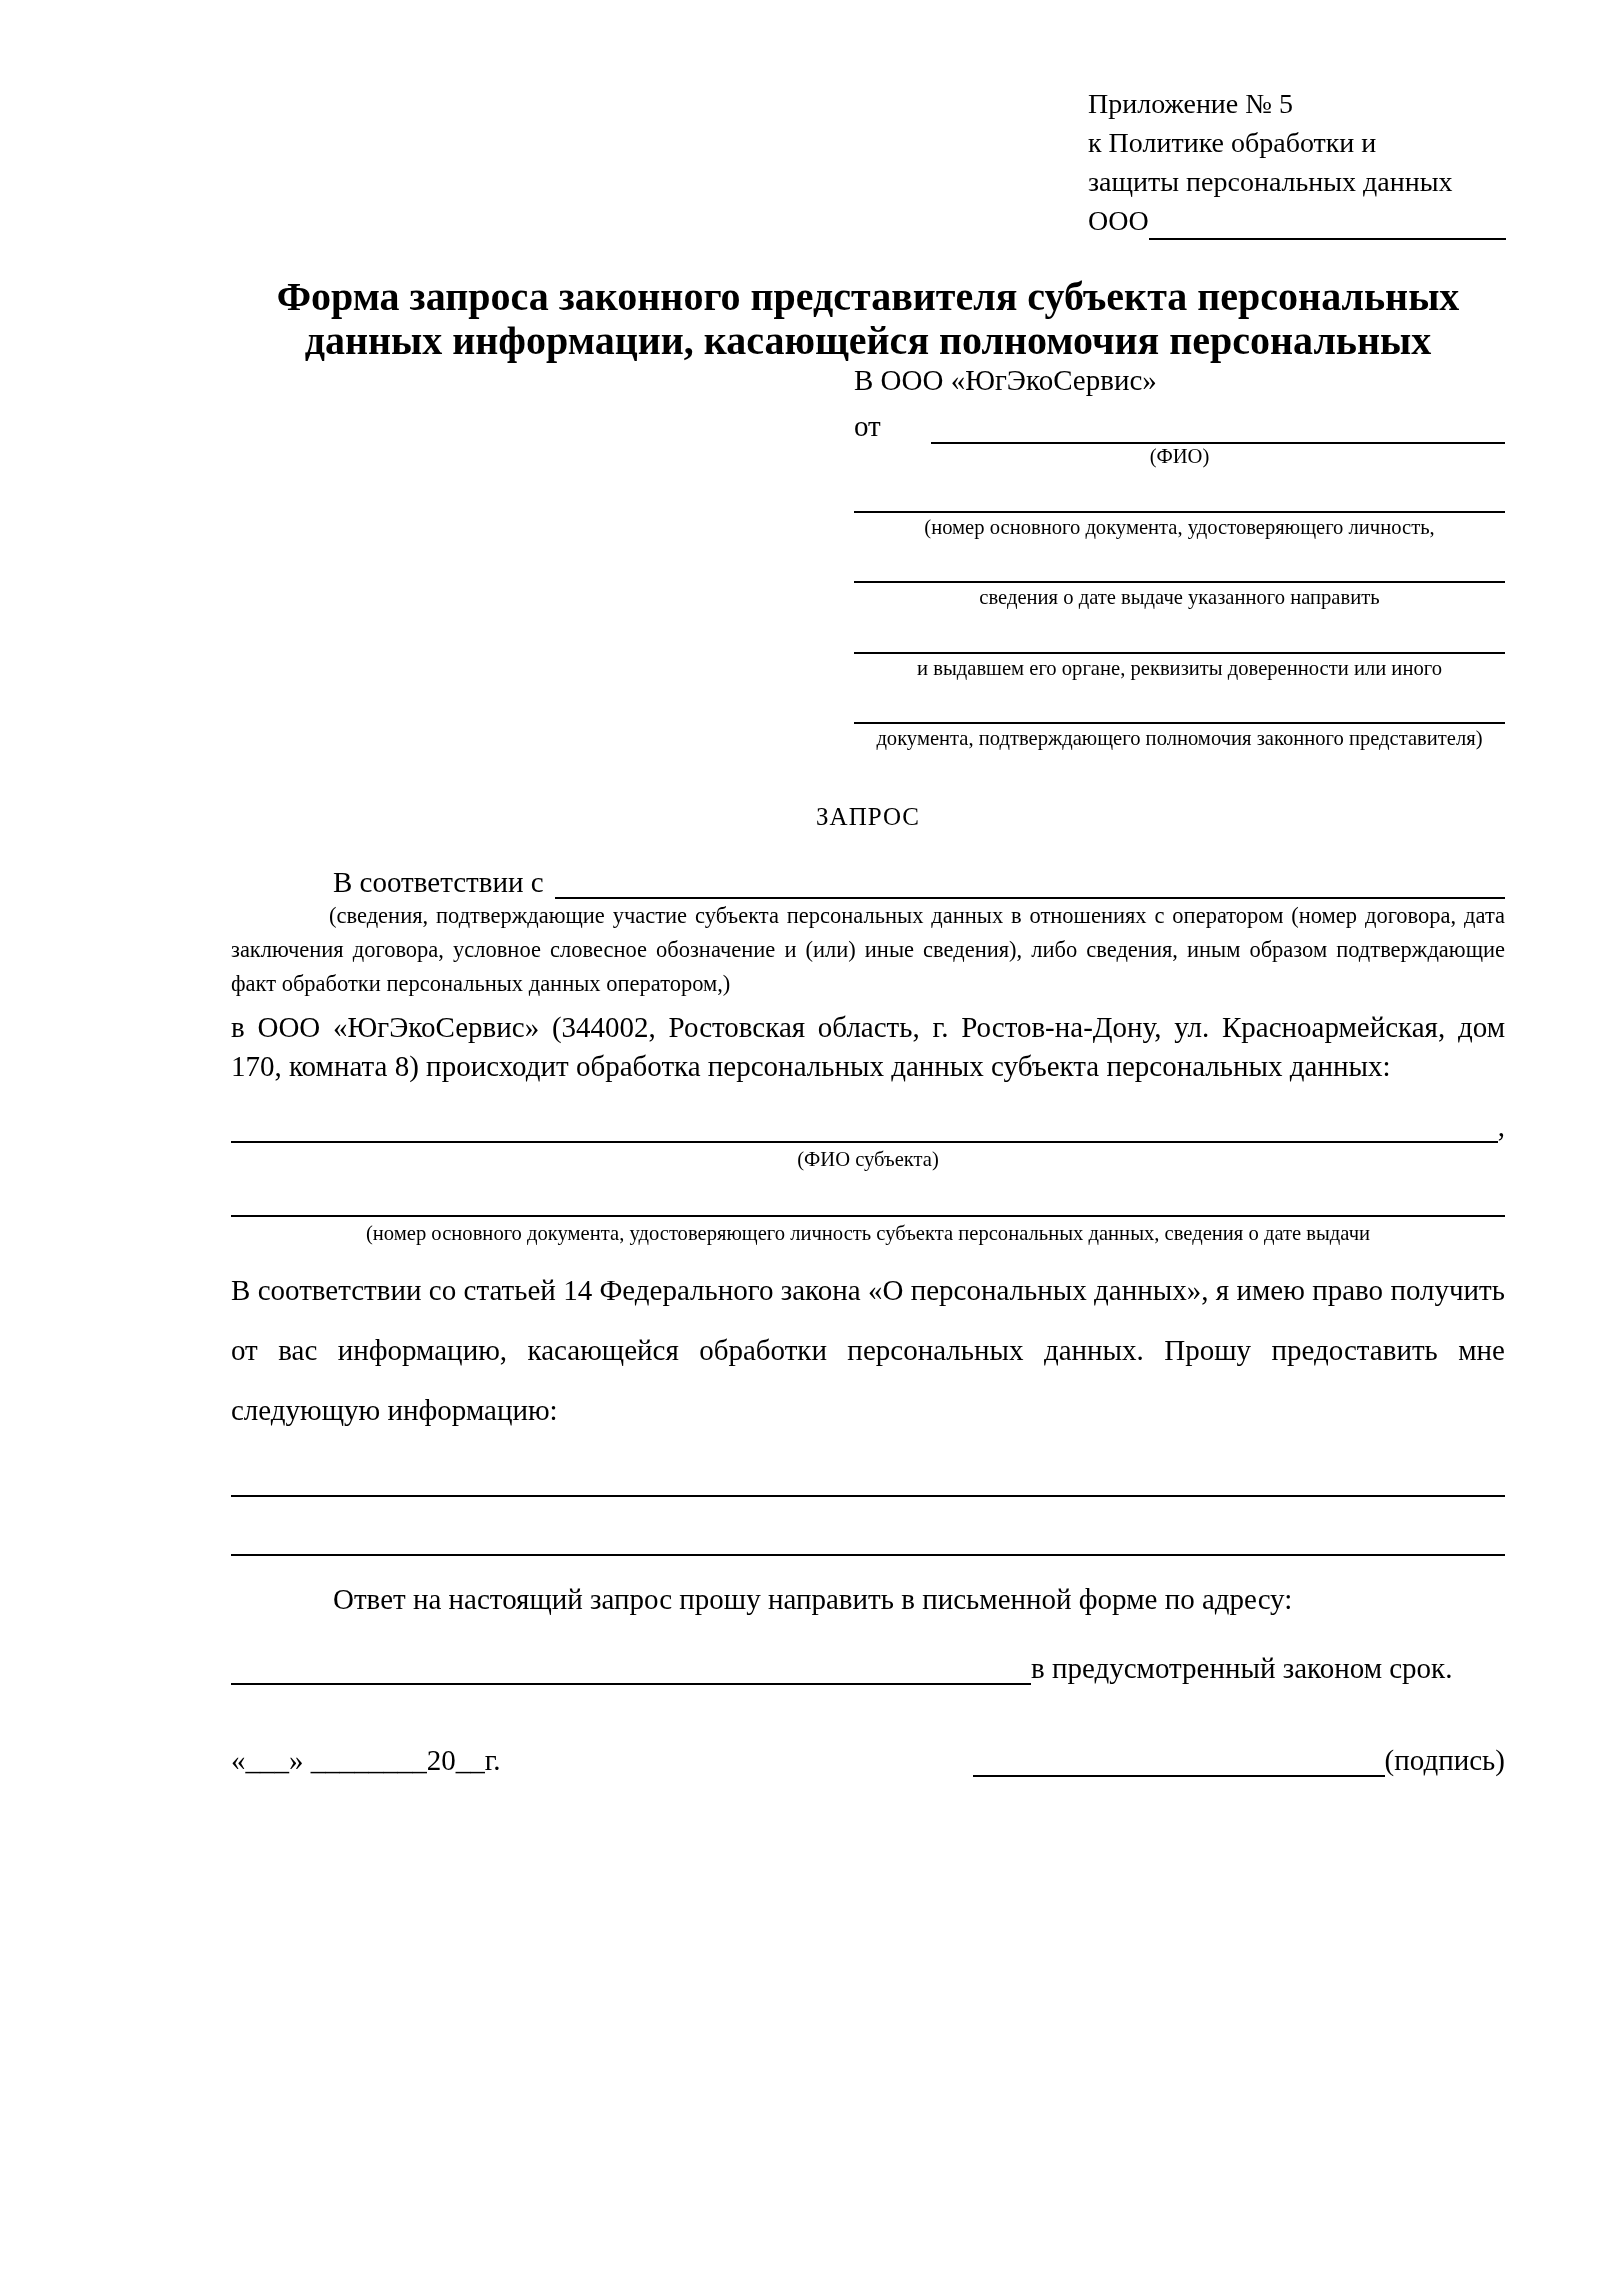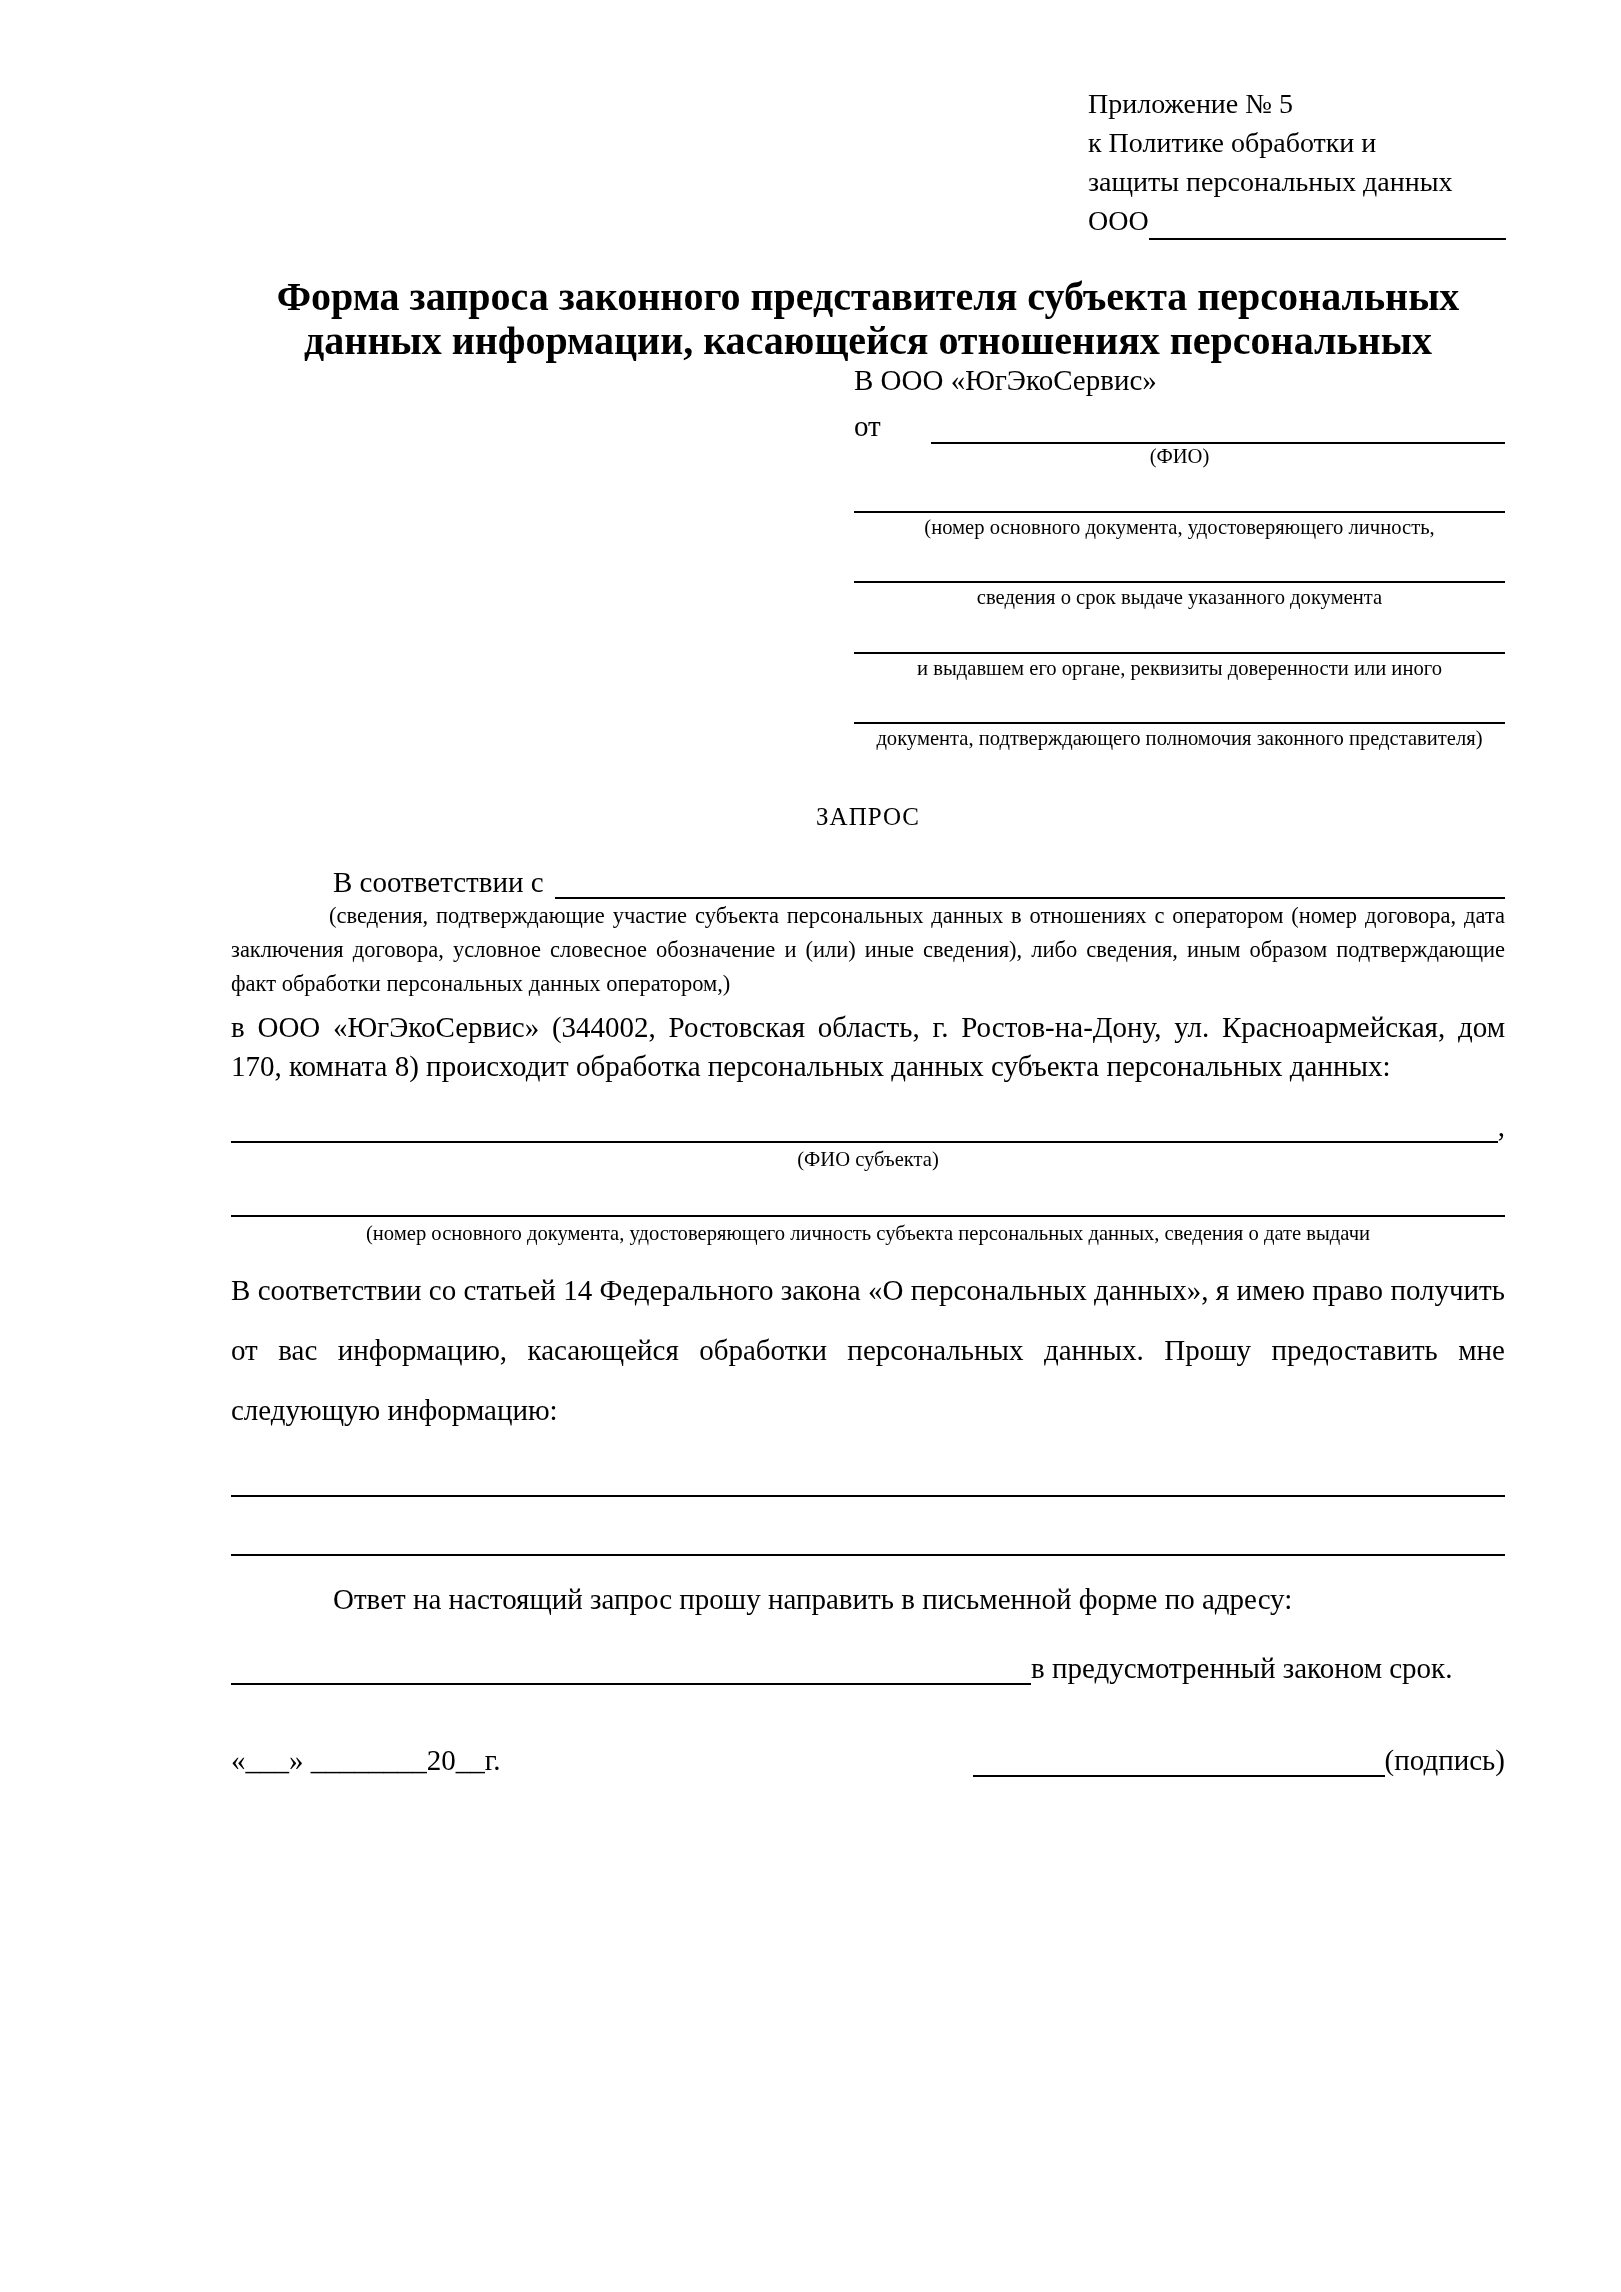--- a/index.html
+++ b/index.html
@@ -145,38 +145,38 @@
     <div>к Политике обработки и</div>
     <div>защиты персональных данных</div>
     <div class="ooo-row">
       <span>ООО</span>
       <span class="fill-line"></span>
     </div>
   </div>
 
   <div class="doc-title">
     <div>Форма запроса законного представителя субъекта персональных</div>
-    <div>данных информации, касающейся отношениях персональных</div>
+    <div>данных информации, касающейся полномочия персональных</div>
   </div>
 
   <div class="addressee">
     <div class="to-line">В ООО «ЮгЭкоСервис»</div>
     <div class="from-row">
       <span class="from-label">от</span>
       <span class="fill-line"></span>
     </div>
     <div class="caption">(ФИО)</div>
 
     <div class="addr-group">
       <div class="rule"></div>
       <div class="caption">(номер основного документа, удостоверяющего личность,</div>
     </div>
     <div class="addr-group">
       <div class="rule"></div>
-      <div class="caption">сведения о срок выдаче указанного документа</div>
+      <div class="caption">сведения о дате выдаче указанного направить</div>
     </div>
     <div class="addr-group">
       <div class="rule"></div>
       <div class="caption">и выдавшем его органе, реквизиты доверенности или иного</div>
     </div>
     <div class="addr-group">
       <div class="rule"></div>
       <div class="caption">документа, подтверждающего полномочия законного представителя)</div>
     </div>
   </div>

